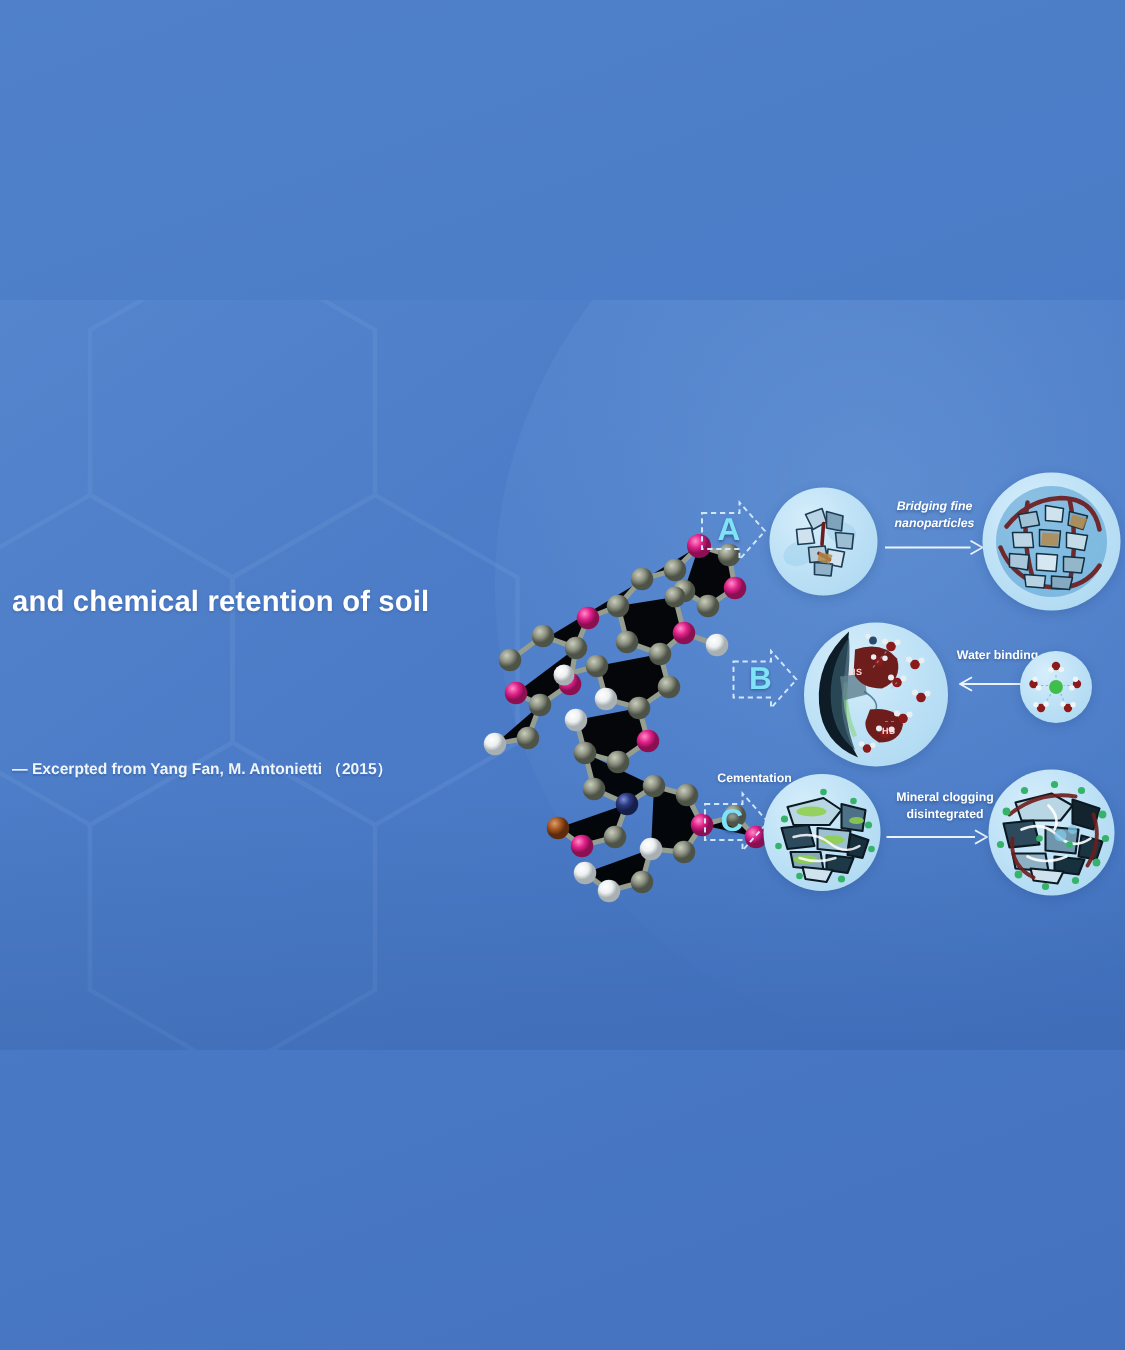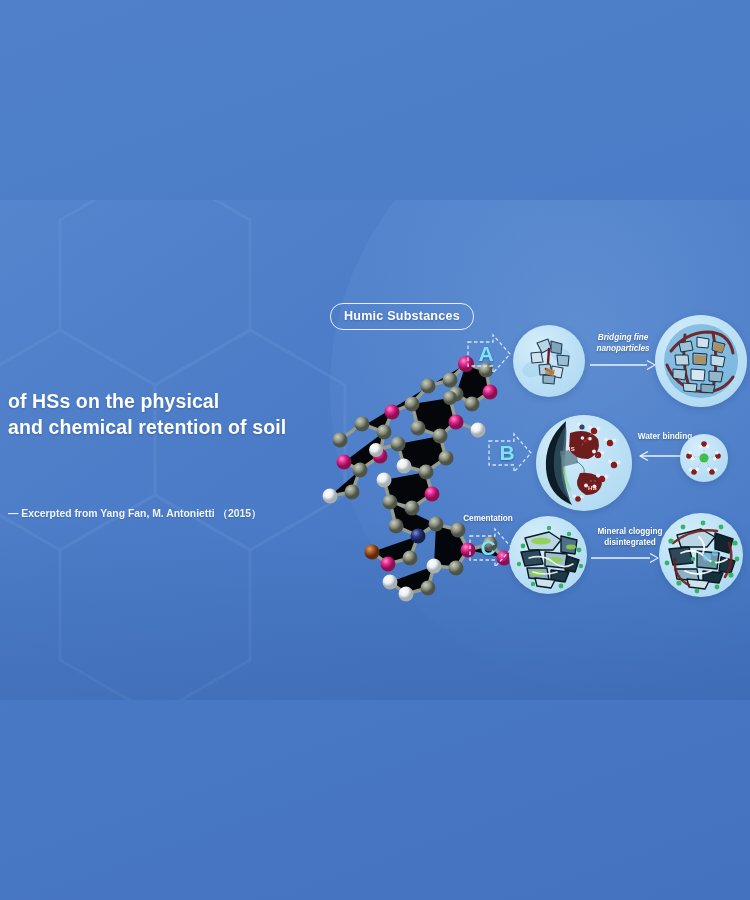--- a/index.html
+++ b/index.html
@@ -115,26 +115,24 @@
         <polygon points="215,185 310,130 405,185 405,295 310,350 215,295"></polygon>
         <polygon points="120,350 215,295 310,350 310,460 215,515 120,460"></polygon>
         <polygon points="-70,295 25,240 25,185 -70,130"></polygon>
       </g>
     </svg>
 
     <div class="band-dark"></div>
   </div>
 
   <div class="title">
-    <div>of HSs on the physical</div>
     <div>and chemical retention of soil</div>
   </div>
   <div class="credit">— Excerpted from Yang Fan, M. Antonietti （2015）</div>
 
-  <div class="badge">Humic Substances</div>
 
   <svg class="molecule" viewBox="0 0 220 290">
     <defs>
       <radialGradient id="gC" cx="35%" cy="30%">
         <stop offset="0%" stop-color="#c9cdbc"></stop>
           <stop offset="55%" stop-color="#8f9484"></stop>
           <stop offset="100%" stop-color="#4e5347"></stop>
       </radialGradient>
       <radialGradient id="gO" cx="35%" cy="30%">
         <stop offset="0%" stop-color="#ff8ec8"></stop>
@@ -423,21 +421,21 @@
       <g stroke="#5b9fc4" stroke-width=".7" opacity=".6" stroke-dasharray="1.6 1.6" fill="none">
         <path d="M24 16 L24 20"></path>
           <path d="M33 23 L29 23"></path>
           <path d="M29 33 L27 28"></path>
           <path d="M18 33 L21 28"></path>
           <path d="M14 23 L19 23"></path>
       </g>
     </svg>
   </div>
 
-  <div class="lbl" style="left:457px;top:514px;width:62px;">Cementation</div>
+  <div class="lbl" style="left:472px;top:514px;width:62px;">Cementation</div>
 
   <div class="circ light" style="left:509px;top:516px;width:78px;height:78px;">
     <svg viewBox="0 0 78 78" width="78" height="78">
       <g stroke="#0b1a22" stroke-width="1.4" stroke-linejoin="round">
         <path d="M16 22 L40 16 L52 24 L44 34 L20 34 Z" fill="#b9d6e4"></path>
         <path d="M52 20 L68 24 L66 38 L52 36 Z" fill="#4d7288"></path>
         <path d="M12 36 L30 34 L34 48 L16 50 Z" fill="#2d4a5c"></path>
         <path d="M36 36 L58 38 L56 52 L36 50 Z" fill="#9dc0d2"></path>
         <path d="M58 40 L70 44 L66 56 L56 54 Z" fill="#16303d"></path>
         <path d="M18 52 L38 52 L40 64 L20 62 Z" fill="#87a9bd"></path>

